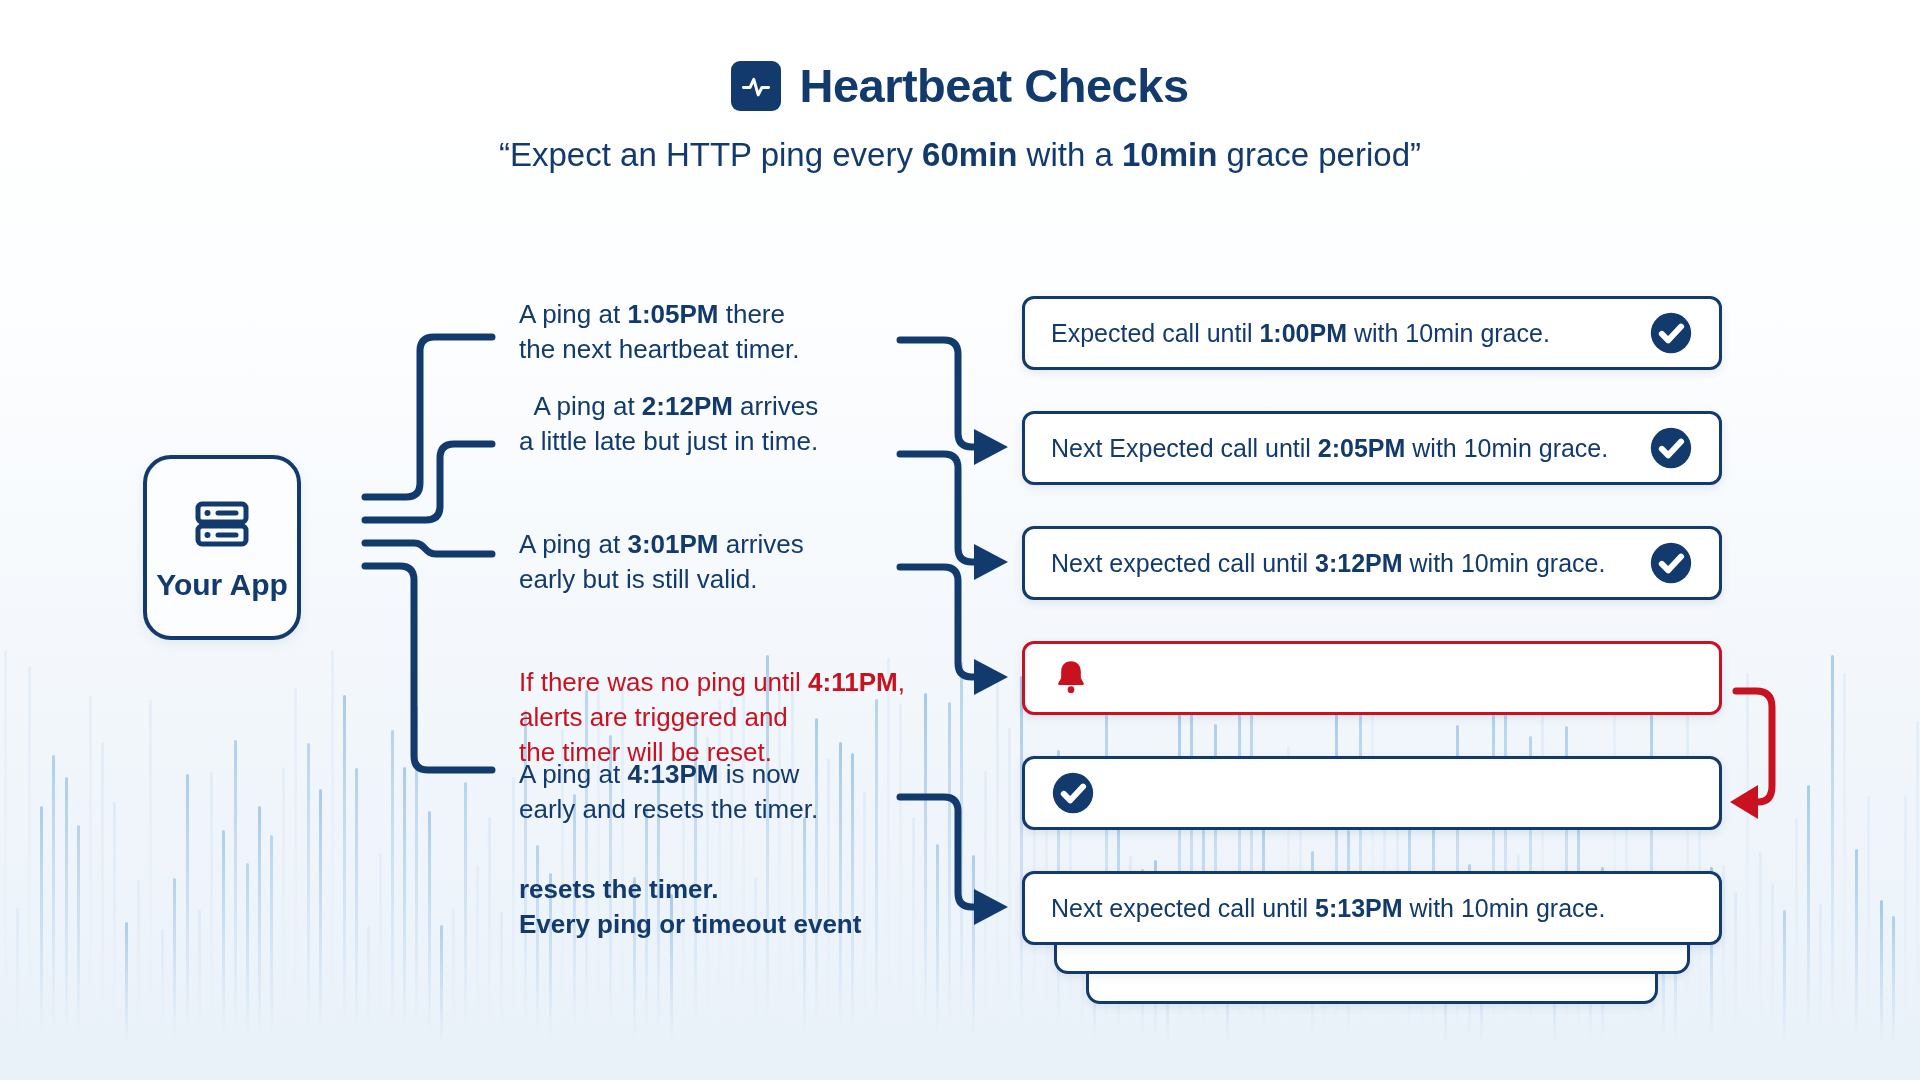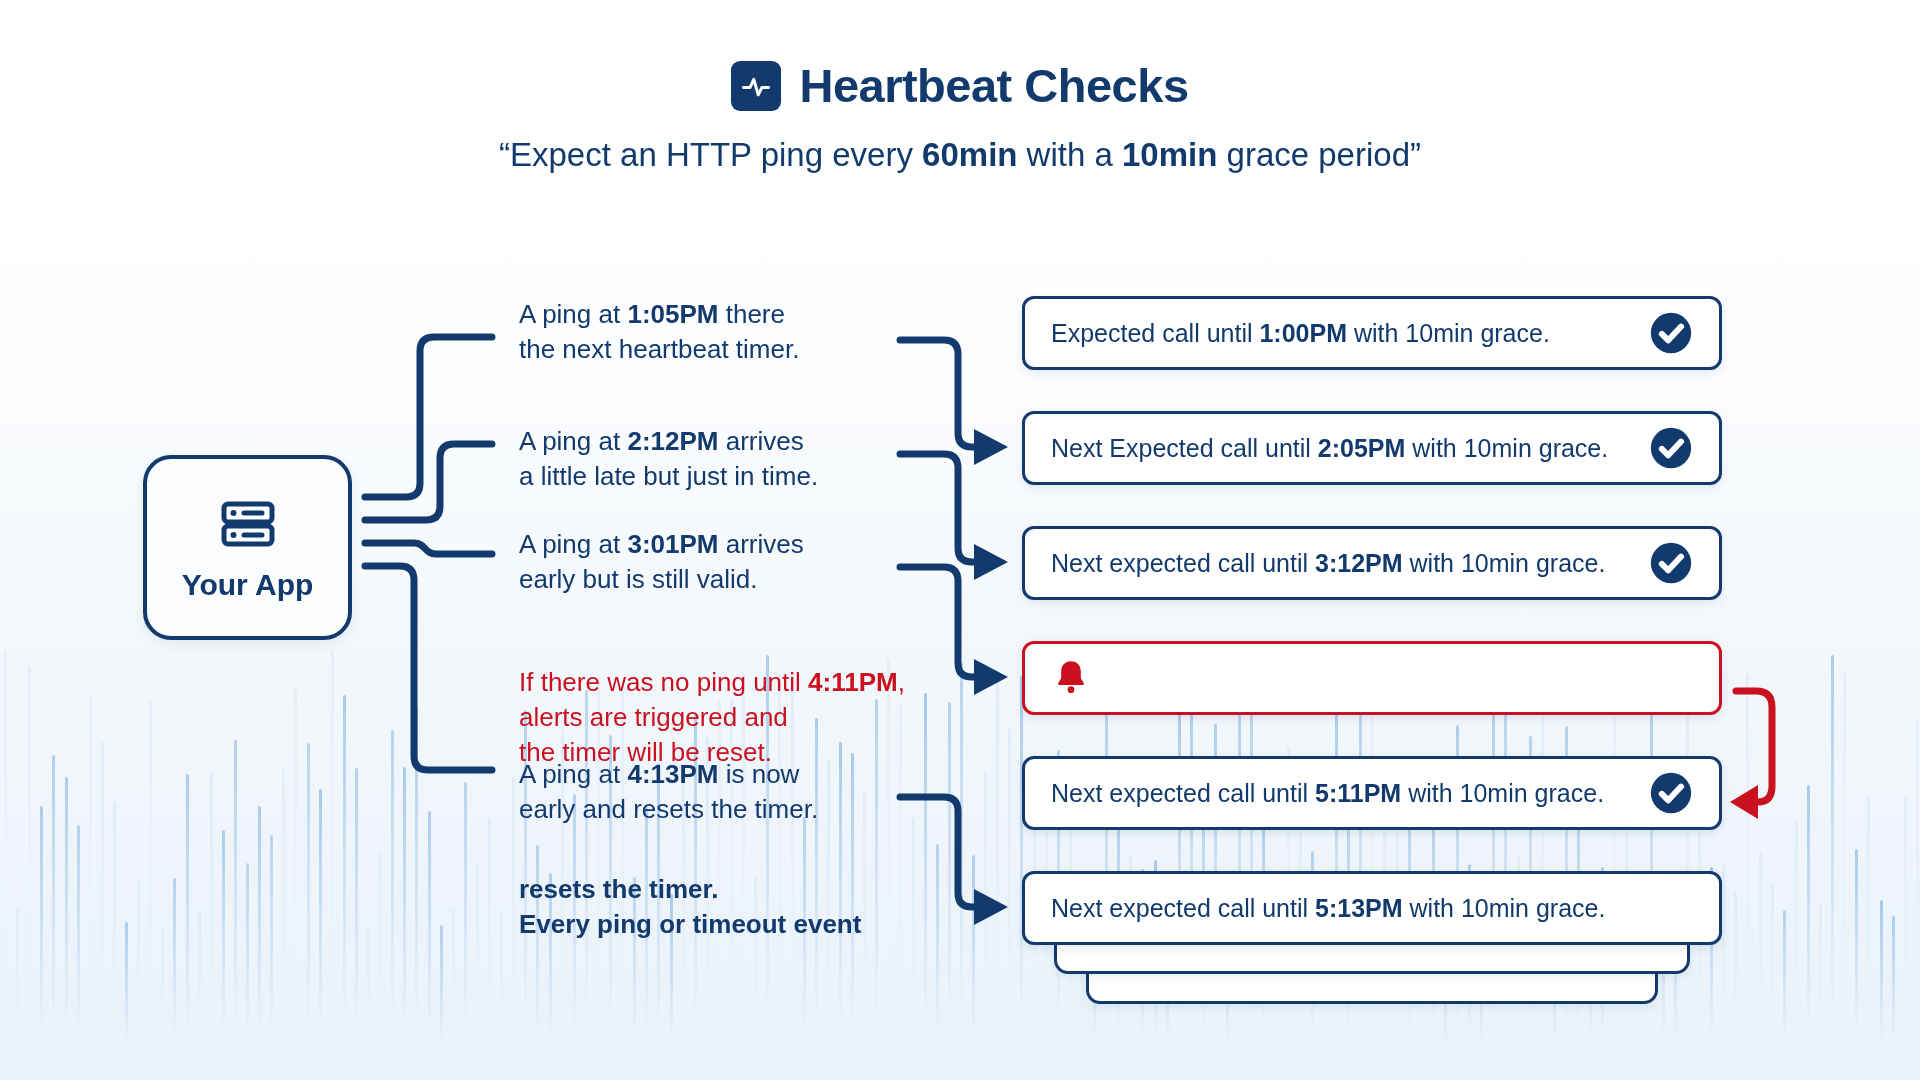--- a/index.html
+++ b/index.html
@@ -18,21 +18,21 @@
   #waveform{position:absolute;inset:0;z-index:0;}
   .wbar{position:absolute;width:3px;border-radius:2px;}
   
   .title-row{position:absolute;top:58px;left:0;width:100%;display:flex;justify-content:center;align-items:center;gap:18px;z-index:6;}
   .title-row h1{margin:0;font-size:47px;font-weight:700;letter-spacing:-0.5px;color:var(--navy);}
   .pulse-badge{width:50px;height:50px;border-radius:9px;background:var(--navy);display:flex;align-items:center;justify-content:center;}
   .subtitle{position:absolute;top:136px;left:0;width:100%;text-align:center;font-size:33px;margin:0;color:var(--navy);z-index:6;}
   .subtitle b{font-weight:700;}
   
   .app-node{
-    position:absolute;left:143px;top:455px;width:209px;height:185px;box-sizing:border-box;
+    position:absolute;left:143px;top:455px;width:158px;height:185px;box-sizing:border-box;
     border:4px solid var(--navy);border-radius:28px;background:#fbfdff;
     display:flex;flex-direction:column;align-items:center;justify-content:center;gap:10px;z-index:6;
     box-shadow:0 4px 12px rgba(18,58,108,.08);
   }
   .app-node .label{font-size:30px;font-weight:700;}
   
   .note{position:absolute;left:519px;font-size:26px;line-height:35px;color:var(--navy);z-index:6;white-space:nowrap;}
   .note b{font-weight:700;}
   .note.alert{color:var(--red);}
   .note.emphasis{font-weight:700;}
@@ -270,21 +270,21 @@
 
     <path class="stroke-red" d="M1736 691 H1756 Q1772 691 1772 707 V786 Q1772 802 1758 802"></path>
     <polygon class="fill-red" points="1758,785 1758,819 1730,802"></polygon>
   </svg>
 
   <div id="notes">
       <div class="note normal" style="top: 297px;">
         <div><span>A ping at </span><b>1:05PM</b><span> there</span></div>
         <div><span>the next heartbeat timer.</span></div>
       </div>
-      <div class="note normal" style="top: 424px;">
+      <div class="note normal" style="top: 389px; text-align: right;">
         <div><span>A ping at </span><b>2:12PM</b><span> arrives</span></div>
         <div><span>a little late but just in time.</span></div>
       </div>
       <div class="note normal" style="top: 527px;">
         <div><span>A ping at </span><b>3:01PM</b><span> arrives</span></div>
         <div><span>early but is still valid.</span></div>
       </div>
       <div class="note alert" style="top: 624px; margin-top: 41px;">
         <div><span>If there was no ping until </span><b>4:11PM</b><span>,</span></div>
         <div><span>alerts are triggered and</span></div>
@@ -329,21 +329,20 @@
       </div>
       <div class="check-box alert" style="top: 641px;">
         <span class="box-icon">
           <svg width="40" height="40" viewBox="0 0 48 48" class="fill-red">
             <path d="M24 4c-7.4 0-11.8 5.3-11.8 12.8V24l-3.5 6.4c-.5 1 .2 2.1 1.3 2.1h28c1.1 0 1.8-1.1 1.3-2.1L35.8 24v-7.2C35.8 9.3 31.4 4 24 4z"></path>
             <circle cx="24" cy="38" r="4"></circle>
           </svg>
         </span>
       </div>
       <div class="check-box normal" style="top: 756px;">
-        <div class="box-text"><span>Next expected call until </span><b>5:11PM</b><span> with 10min grace.</span></div>
         <span class="box-icon">
           <svg width="44" height="44" viewBox="0 0 48 48">
             <circle cx="24" cy="24" r="22" class="fill-navy"></circle>
             <path d="M14 25l7 7 14-15" fill="none" stroke="#ffffff" stroke-width="6.5" stroke-linecap="round" stroke-linejoin="round"></path>
           </svg>
         </span>
       </div>
       <div class="check-box normal" style="top: 871px;">
         <div class="box-text"><span>Next expected call until </span><b>5:13PM</b><span> with 10min grace.</span></div>
       </div>

